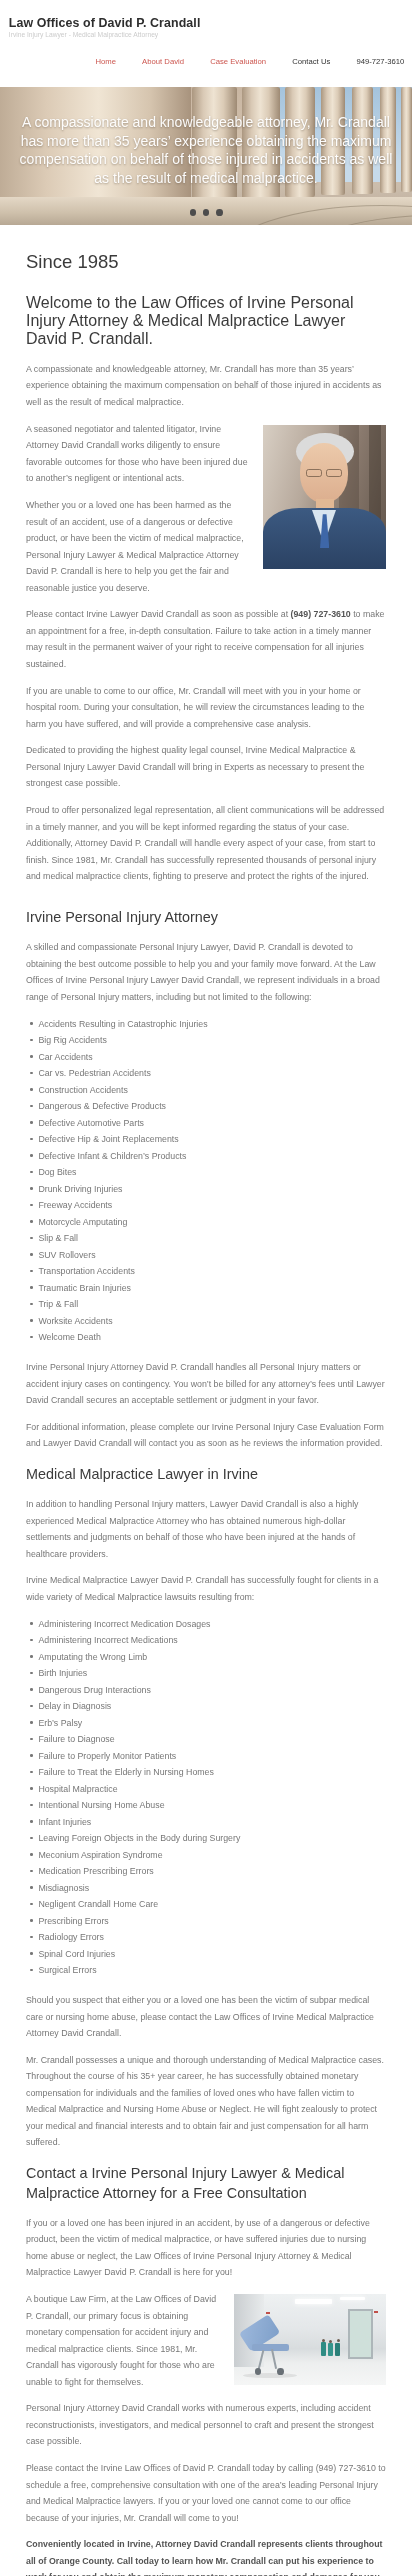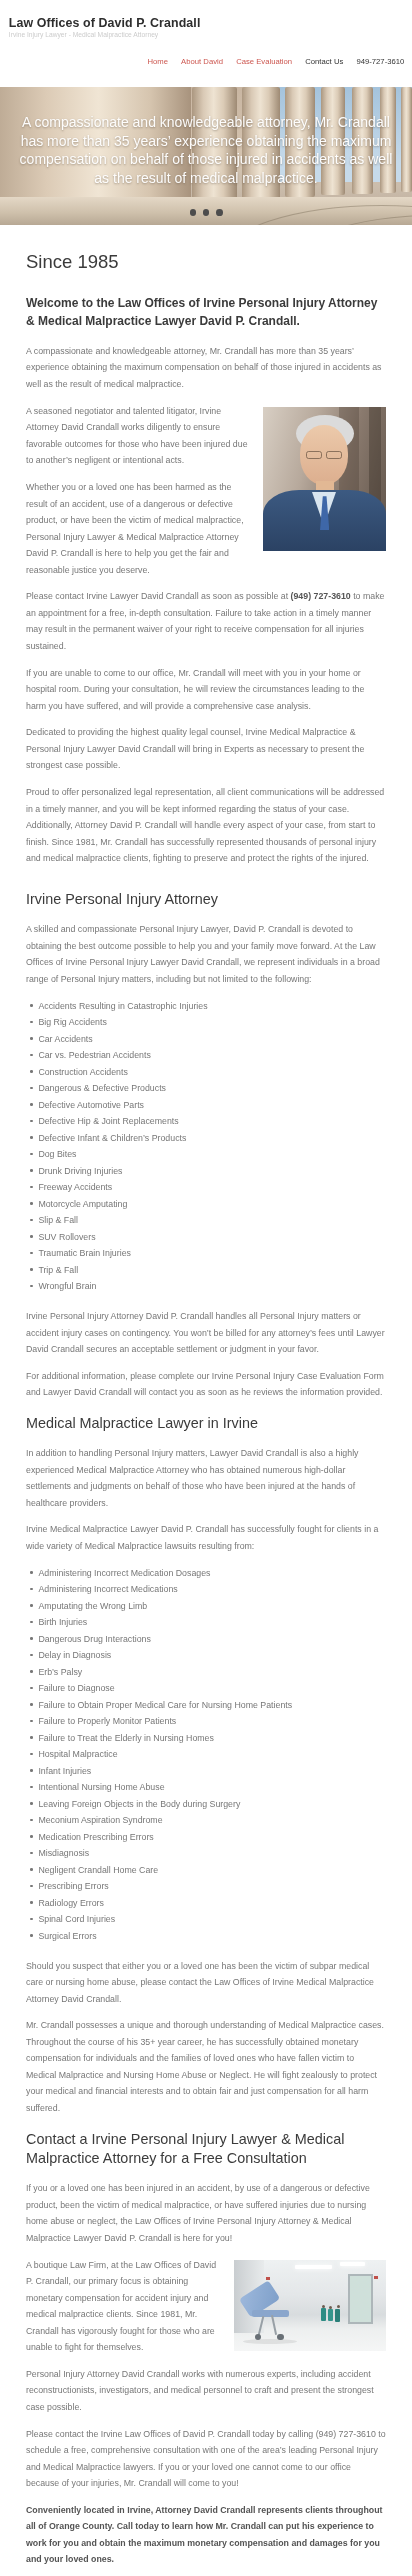--- a/index.html
+++ b/index.html
@@ -5,41 +5,41 @@
   * { margin:0; padding:0; box-sizing:border-box; }
   html,body { background:#ffffff; }
   body { font-family:"Liberation Sans", sans-serif; color:#777777; }
   #page { position:relative; width:412px; height:2974px; margin:0 auto; background:#ffffff; overflow:hidden; }
 
   
   .site-header { position:relative; height:87px; background:#ffffff; }
   .site-title { position:absolute; left:8.8px; top:15.5px; font-size:12.4px; font-weight:700; color:#2e2e2e; letter-spacing:0.1px; cursor:pointer; }
   .site-tagline { position:absolute; left:8.8px; top:31px; font-size:6.7px; color:#cccccc; }
   .main-nav { position:absolute; right:7.7px; top:57px; font-size:7.7px; }
-  .main-nav a { text-decoration:none; margin-left:11px; color:#333333; cursor:pointer; }
+  .main-nav a { text-decoration:none; margin-left:24px; color:#333333; cursor:pointer; }
   .main-nav a.red { color:#cc564f; }
 
   
   .hero { position:relative; height:138px; overflow:hidden; background:linear-gradient(180deg,#c9b6a2 0%,#d4c3af 50%,#cbbdac 72%,#b9a996 100%); }
   .hero .sky { position:absolute; left:278px; top:0; width:134px; height:95px; background:linear-gradient(180deg,#a4c3dc 0%,#c6daea 80%); }
   .hero .col { position:absolute; top:0; background:linear-gradient(90deg,#ab9780 0%,#d9c9b5 25%,#eee3d2 48%,#dbcbb6 70%,#9e8a74 100%); border-radius:2.1px; }
   .hero .col-big { position:absolute; top:0; left:-15.5px; width:206px; height:122px;
       background:linear-gradient(90deg,#b5a28c 0%,#dccbb6 30%,#f0e5d4 55%,#d6c5af 80%,#a8937d 100%); }
   .hero .floor { position:absolute; left:0; bottom:0; width:412px; height:28px;
       background:linear-gradient(180deg,#e4d8c6 0%,#cfc1ac 55%,#b7a894 100%); }
   .hero .arc { position:absolute; border:0.5px solid rgba(125,110,92,.45); border-radius:50%; background:transparent; }
   .hero-caption { position:absolute; left:0; top:26px; width:100%; padding:0 19px; text-align:center;
       font-size:14px; line-height:18.5px; color:rgba(255,255,255,.97); text-shadow:0 0.5px 2.1px rgba(95,82,68,.5); font-weight:400; }
   .hero-dots { position:absolute; left:0; bottom:7.2px; width:100%; text-align:center; }
   .hero-dots span { display:inline-block; width:6.7px; height:6.7px; border-radius:50%; background:#4d4d4d; margin:0 2.1px; cursor:pointer; }
 
   
   .content { padding:25px 26px 0 26px; font-size:8.8px; line-height:16.5px; color:#777777; }
   .content h1 { font-size:18.5px; line-height:23px; font-weight:400; color:#3b3b3b; margin:0 0 20.6px 0; }
-  .content h2.welcome { font-size:12px; line-height:18px; font-weight:700; color:#3b3b3b; margin:0 0 13.4px 0; }
+  .content h2.welcome { font-size:16px; line-height:18px; font-weight:400; color:#3b3b3b; margin:0 0 13.4px 0; }
   .content h2.section { font-size:14.4px; line-height:19.6px; font-weight:400; color:#3b3b3b; margin:13.4px 0 11.3px 0; }
   .content p { margin:0 0 10.3px 0; }
   .content strong { color:#555555; font-weight:700; }
   .content ul { list-style:none; margin:3.1px 0 13.4px 0; padding-left:4.1px; }
   .content ul li { line-height:16.5px; }
   .content ul li::before { content:""; display:inline-block; width:2.6px; height:2.6px; border-radius:50%; background:#777777; margin:0 5.7px 1.5px 0; vertical-align:middle; }
   .closing { font-weight:700; color:#545454; }
   .clear { clear:both; }
 
   
@@ -161,45 +161,46 @@
         <li>Dangerous &amp; Defective Products</li>
         <li>Defective Automotive Parts</li>
         <li>Defective Hip &amp; Joint Replacements</li>
         <li>Defective Infant &amp; Children’s Products</li>
         <li>Dog Bites</li>
         <li>Drunk Driving Injuries</li>
         <li>Freeway Accidents</li>
         <li>Motorcycle Amputating</li>
         <li>Slip &amp; Fall</li>
         <li>SUV Rollovers</li>
+        <li>Transportation Accidents</li>
         <li>Traumatic Brain Injuries</li>
         <li>Trip &amp; Fall</li>
-        <li>Wrongful Brain</li>
+        <li>Worksite Accidents</li>
+        <li>Welcome Death</li>
       </ul>
     <p>Irvine Personal Injury Attorney David P. Crandall handles all Personal Injury matters or accident injury cases on contingency. You won’t be billed for any attorney’s fees until Lawyer David Crandall secures an acceptable settlement or judgment in your favor.</p>
     <p>For additional information, please complete our Irvine Personal Injury Case Evaluation Form and Lawyer David Crandall will contact you as soon as he reviews the information provided.</p>
 
     <h2 class="section">Medical Malpractice Lawyer in Irvine</h2>
     <p>In addition to handling Personal Injury matters, Lawyer David Crandall is also a highly experienced Medical Malpractice Attorney who has obtained numerous high-dollar settlements and judgments on behalf of those who have been injured at the hands of healthcare providers.</p>
     <p>Irvine Medical Malpractice Lawyer David P. Crandall has successfully fought for clients in a wide variety of Medical Malpractice lawsuits resulting from:</p>
     <ul>
         <li>Administering Incorrect Medication Dosages</li>
         <li>Administering Incorrect Medications</li>
         <li>Amputating the Wrong Limb</li>
         <li>Birth Injuries</li>
         <li>Dangerous Drug Interactions</li>
         <li>Delay in Diagnosis</li>
         <li>Erb’s Palsy</li>
         <li>Failure to Diagnose</li>
-        <li>Failure to Obtain Proper Medical Care for Nursing Home Patients</li>
         <li>Failure to Properly Monitor Patients</li>
         <li>Failure to Treat the Elderly in Nursing Homes</li>
         <li>Hospital Malpractice</li>
+        <li>Intentional Nursing Home Abuse</li>
         <li>Infant Injuries</li>
-        <li>Intentional Nursing Home Abuse</li>
         <li>Leaving Foreign Objects in the Body during Surgery</li>
         <li>Meconium Aspiration Syndrome</li>
         <li>Medication Prescribing Errors</li>
         <li>Misdiagnosis</li>
         <li>Negligent Crandall Home Care</li>
         <li>Prescribing Errors</li>
         <li>Radiology Errors</li>
         <li>Spinal Cord Injuries</li>
         <li>Surgical Errors</li>
       </ul>

